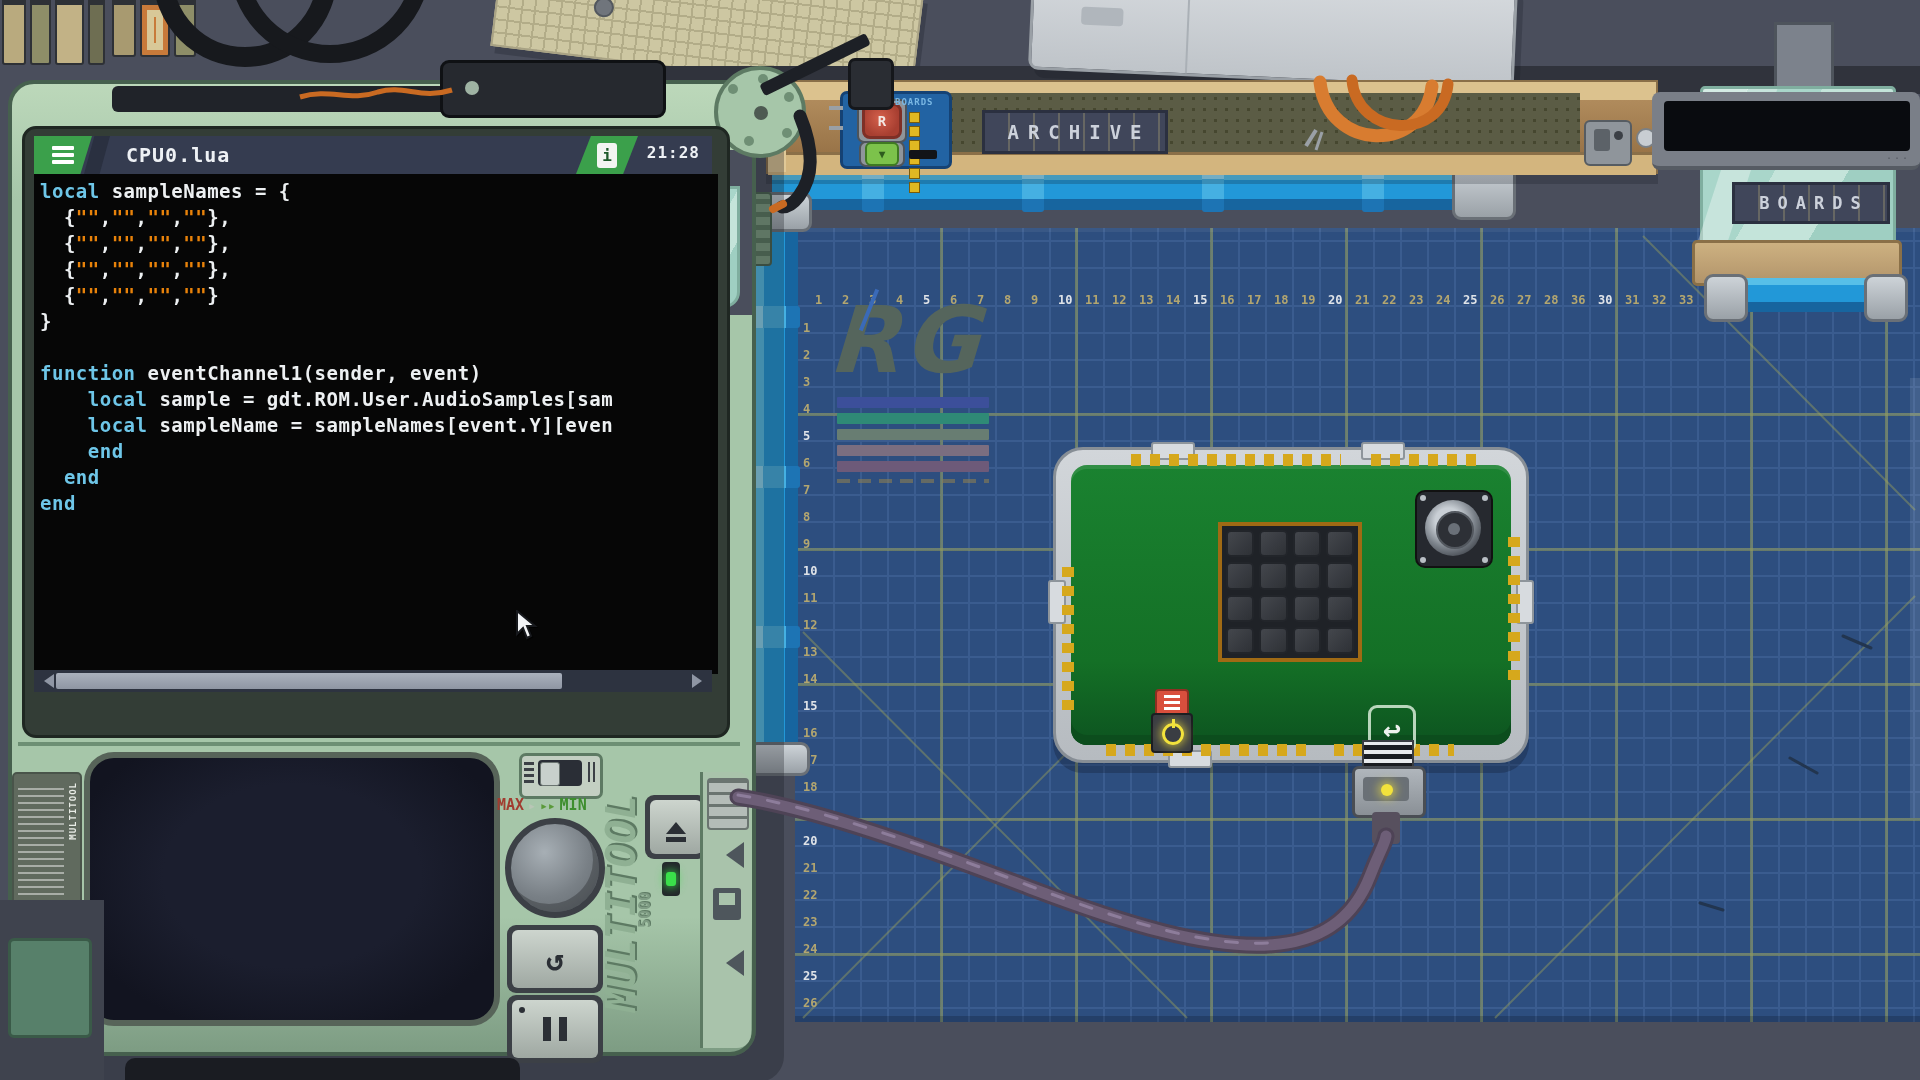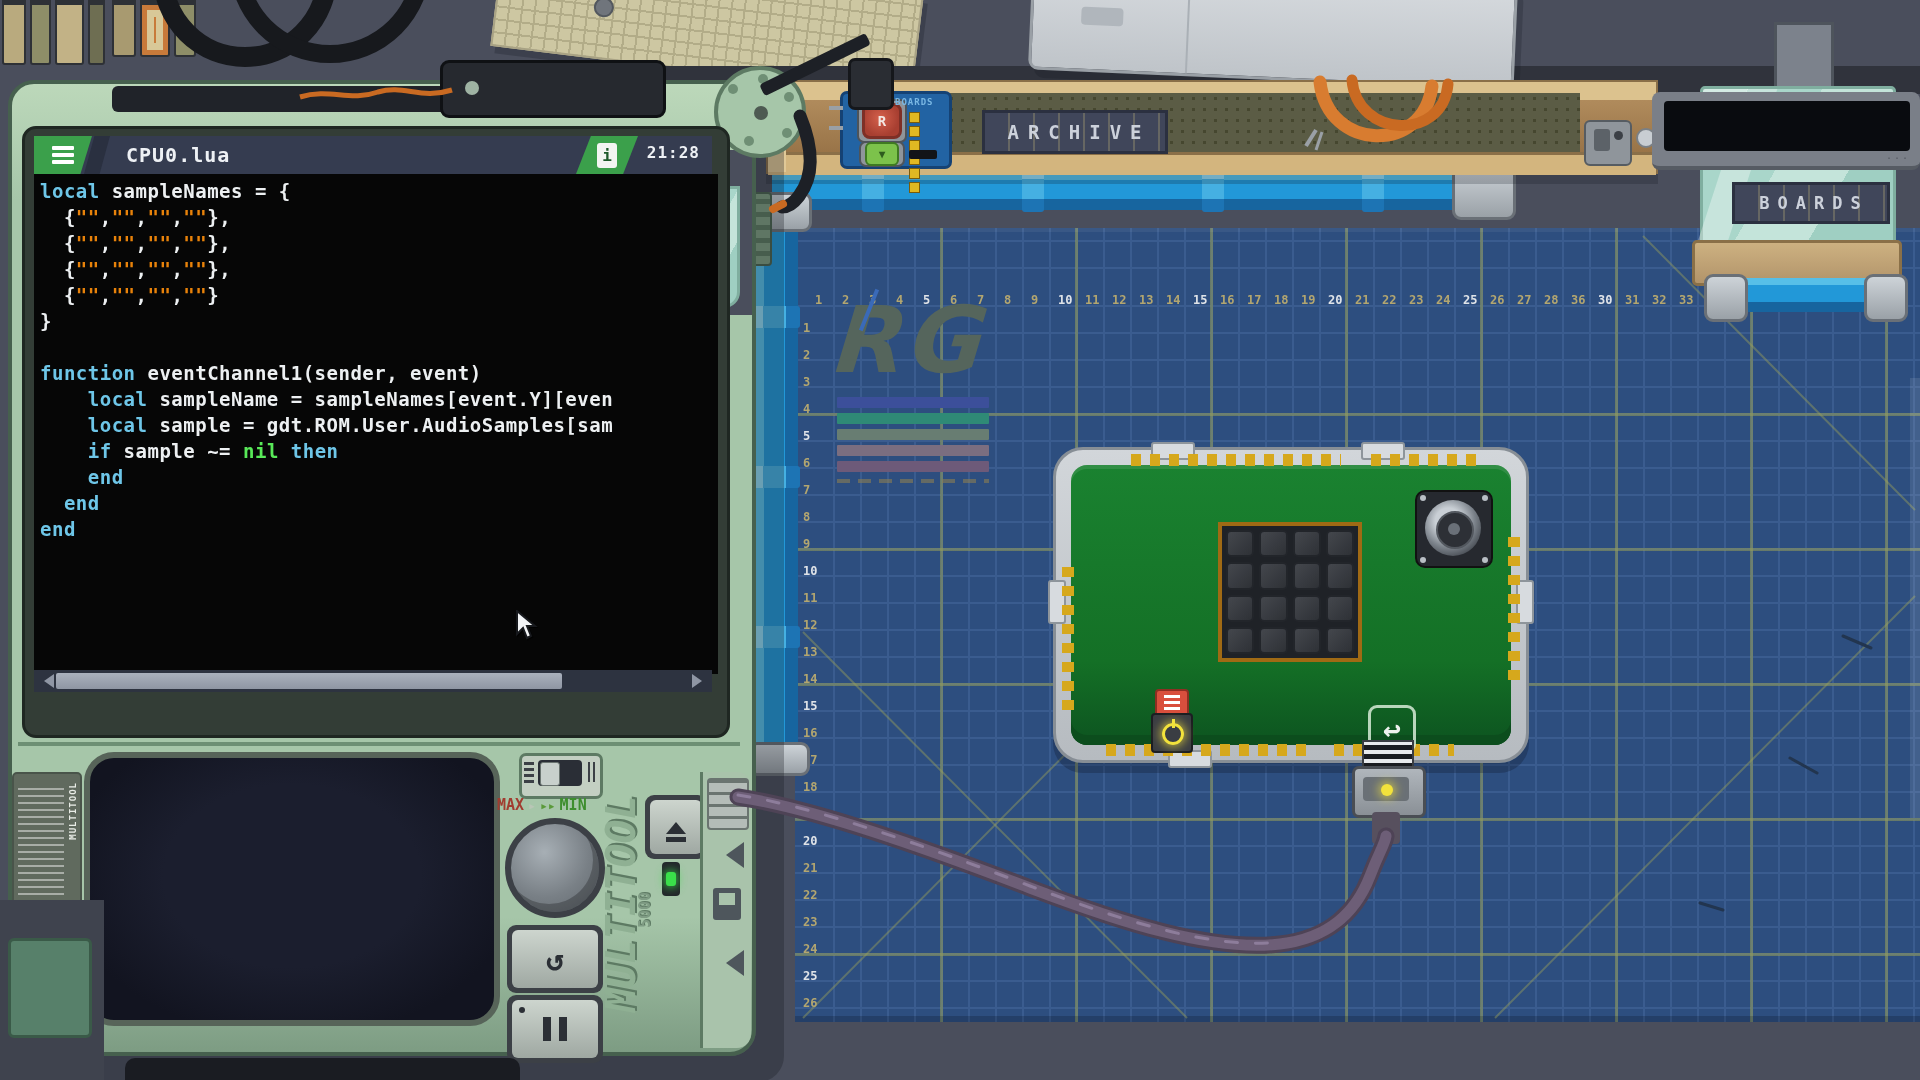--- a/index.html
+++ b/index.html
@@ -423,23 +423,22 @@
 
   <div id="codearea" class="abs codearea" style="left:34px;top:174px;width:678px;height:496px;padding:4px 0 0 6px;">
       <div class="code-line"><span class="tk-kw">local</span><span class="tk-pl"> sampleNames = {</span></div>
       <div class="code-line"><span class="tk-pl">  {</span><span class="tk-str">""</span><span class="tk-pl">,</span><span class="tk-str">""</span><span class="tk-pl">,</span><span class="tk-str">""</span><span class="tk-pl">,</span><span class="tk-str">""</span><span class="tk-pl">},</span></div>
       <div class="code-line"><span class="tk-pl">  {</span><span class="tk-str">""</span><span class="tk-pl">,</span><span class="tk-str">""</span><span class="tk-pl">,</span><span class="tk-str">""</span><span class="tk-pl">,</span><span class="tk-str">""</span><span class="tk-pl">},</span></div>
       <div class="code-line"><span class="tk-pl">  {</span><span class="tk-str">""</span><span class="tk-pl">,</span><span class="tk-str">""</span><span class="tk-pl">,</span><span class="tk-str">""</span><span class="tk-pl">,</span><span class="tk-str">""</span><span class="tk-pl">},</span></div>
       <div class="code-line"><span class="tk-pl">  {</span><span class="tk-str">""</span><span class="tk-pl">,</span><span class="tk-str">""</span><span class="tk-pl">,</span><span class="tk-str">""</span><span class="tk-pl">,</span><span class="tk-str">""</span><span class="tk-pl">}</span></div>
       <div class="code-line"><span class="tk-pl">}</span></div>
       <div class="code-line">&nbsp;</div>
       <div class="code-line"><span class="tk-kw">function</span><span class="tk-pl"> eventChannel1(sender, event)</span></div>
+      <div class="code-line"><span class="tk-pl">    </span><span class="tk-kw">local</span><span class="tk-pl"> sample = gdt.ROM.User.AudioSamples[sam</span></div>
       <div class="code-line"><span class="tk-pl">    </span><span class="tk-kw">local</span><span class="tk-pl"> sampleName = sampleNames[event.Y][even</span></div>
-      <div class="code-line"><span class="tk-pl">    </span><span class="tk-kw">local</span><span class="tk-pl"> sample = gdt.ROM.User.AudioSamples[sam</span></div>
-      <div class="code-line"><span class="tk-pl">    </span><span class="tk-kw">if</span><span class="tk-pl"> sample ~= </span><span class="tk-nil">nil</span><span class="tk-pl"> </span><span class="tk-kw">then</span></div>
       <div class="code-line"><span class="tk-pl">    </span><span class="tk-kw">end</span></div>
       <div class="code-line"><span class="tk-pl">  </span><span class="tk-kw">end</span></div>
       <div class="code-line"><span class="tk-kw">end</span></div>
     </div>
 
   <div class="abs scrolltrack" style="left:34px;top:670px;width:678px;height:22px;">
     <div class="abs arrow-l" style="left:3px;top:4px;"></div>
     <div class="abs scrollthumb" style="left:22px;top:3px;width:506px;height:16px;"></div>
     <div class="abs arrow-r" style="right:3px;top:4px;"></div>
   </div>

